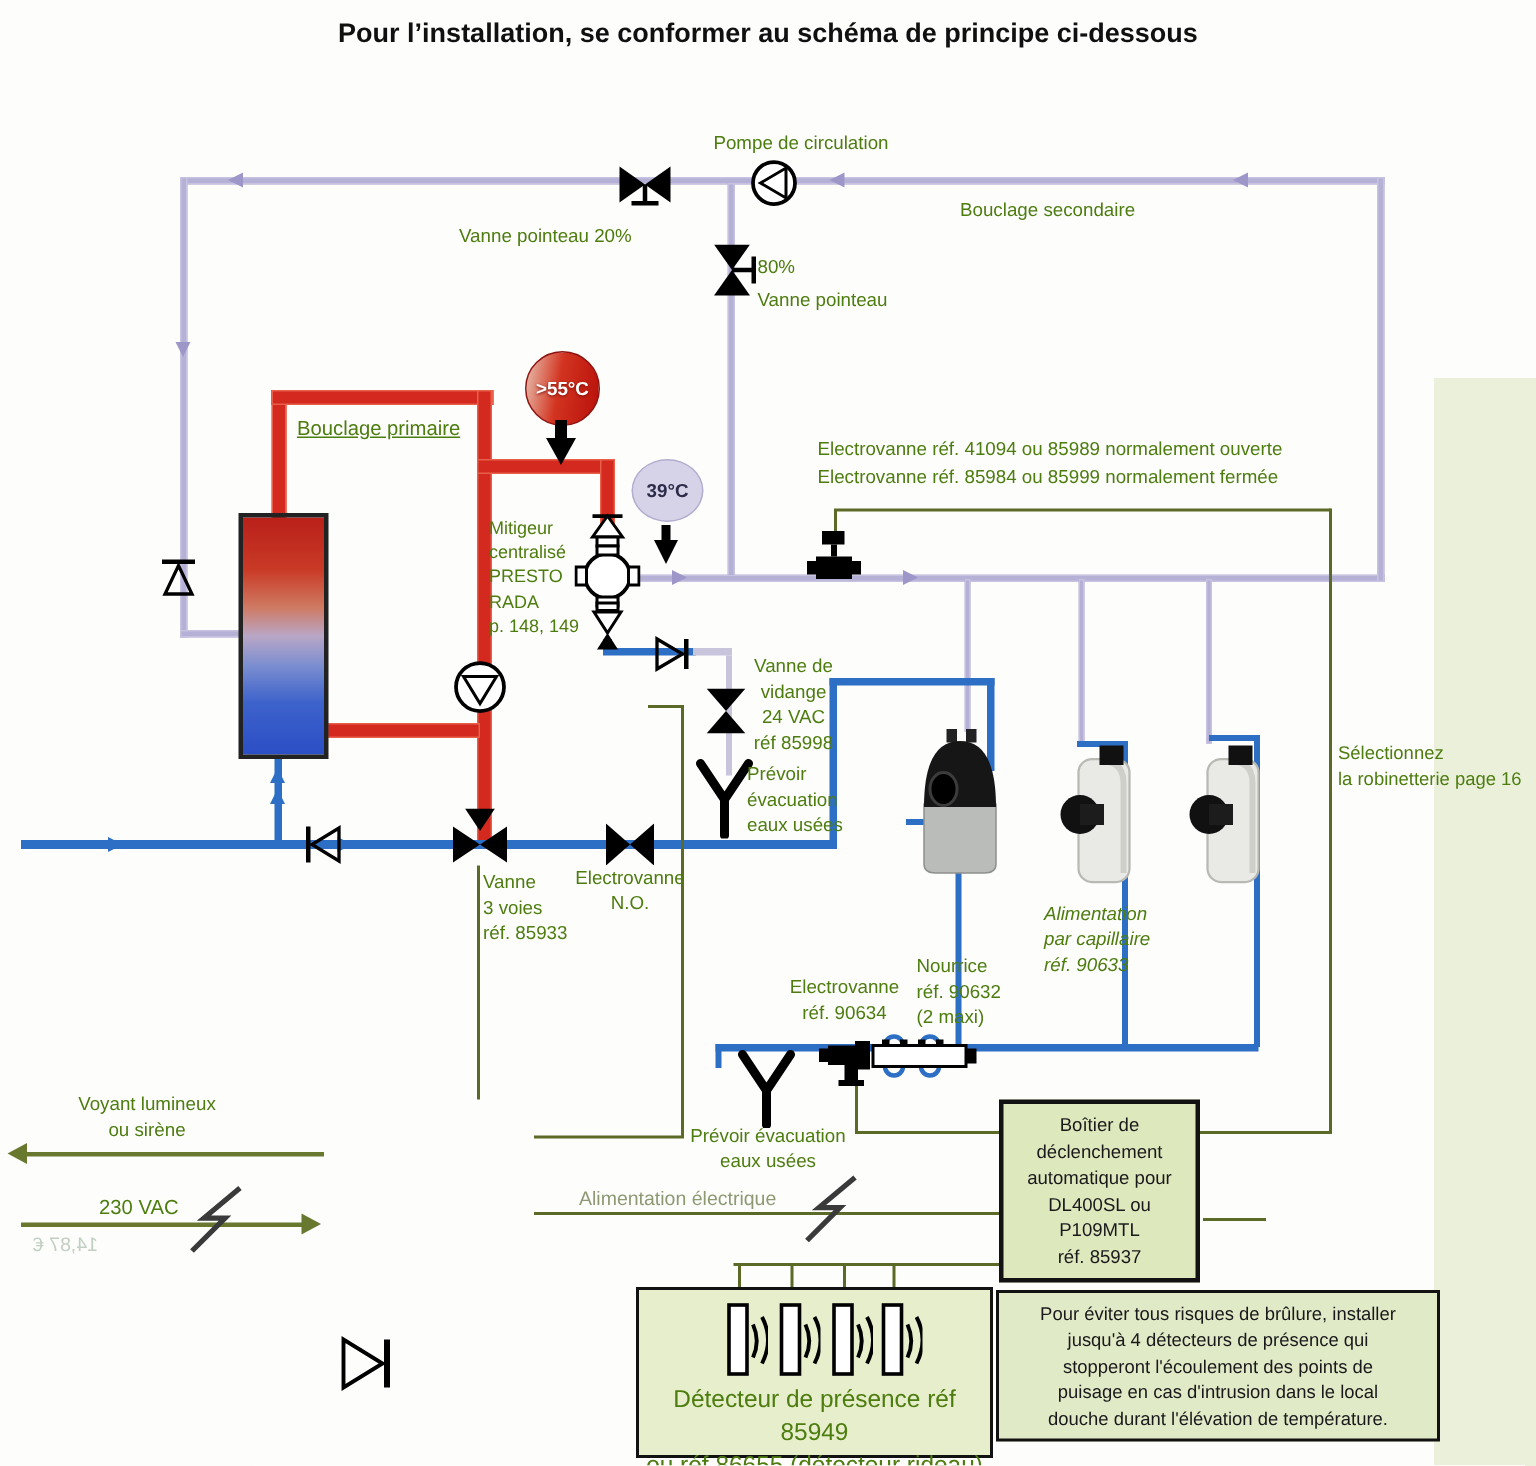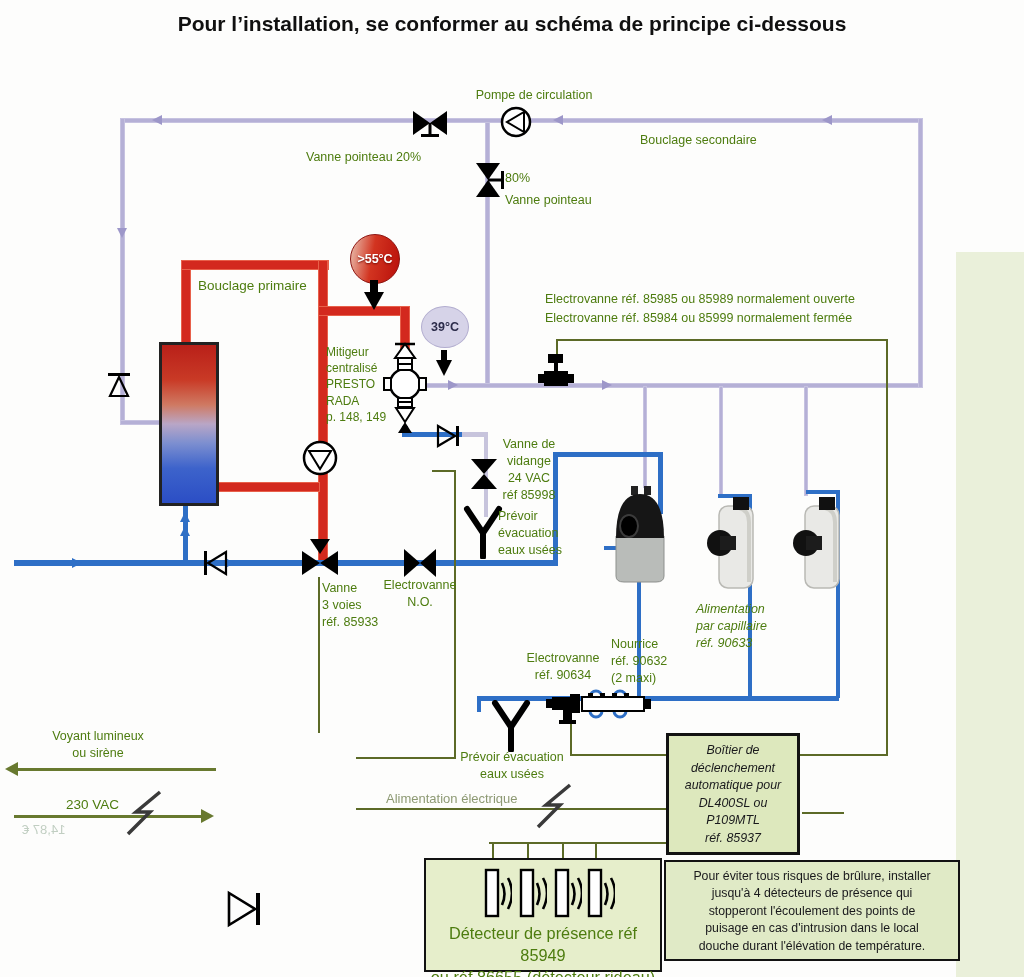--- a/index.html
+++ b/index.html
@@ -10,21 +10,21 @@
   .ml{white-space:pre-line;}
   .ctr{text-align:center;}
   .pp{position:absolute;background:#b5b0d6;box-shadow:inset 0 0 0 1px #c6c2e0;}
   .pr{position:absolute;background:#d3291e;box-shadow:inset 0 0 0 1px #e8604a;}
   .pb{position:absolute;background:#2e6fc6;}
   .pbl{position:absolute;background:#c7c4dc;}
   .pw{position:absolute;background:#5c6a27;}
   .ga{position:absolute;background:#68792f;}
   .arr{position:absolute;width:0;height:0;}
   .title{position:absolute;top:12px;left:0;width:1024px;text-align:center;
-         font-size:21px;font-weight:bold;color:#101010;}
+         font-size:18px;font-weight:bold;color:#101010;}
   .box{position:absolute;background:#dde8bd;border:3px solid #121212;box-sizing:border-box;
        font-size:12.4px;line-height:1.5;text-align:center;}
   .tempc{position:absolute;border-radius:50%;display:flex;align-items:center;justify-content:center;
          font-weight:bold;font-size:12.5px;}
   .ghost{position:absolute;transform:scaleX(-1);color:#86a189;opacity:.5;font-size:13px;}
   .grey{color:#4d7c0f;}
 </style>
 </head>
 <body>
 
@@ -252,22 +252,22 @@
   <svg class="abs" style="left:436px;top:350px;" width="16" height="26">
     <rect x="5" y="0" width="6" height="12" fill="#000"></rect>
       <path d="M0 10 L16 10 L8 26 Z" fill="#000"></path>
   </svg>
 
   <div class="lbl ctr" style="left:452px;top:87px;width:164px;">Pompe de circulation</div>
   <div class="lbl" style="left:306px;top:149px;">Vanne pointeau  20%</div>
   <div class="lbl" style="left:640px;top:132px;">Bouclage secondaire</div>
   <div class="lbl" style="left:505px;top:170px;">80%</div>
   <div class="lbl" style="left:505px;top:192px;">Vanne pointeau</div>
-  <div class="lbl" style="left:198px;top:277px;font-size:13.5px;">Bouclage primaire</div>
-  <div class="lbl" style="left:545px;top:291px;">Electrovanne réf. 85985 ou 85989 normalement ouverte</div>
+  <div class="lbl" style="left:198px;top:277px;font-size:13.5px;text-decoration:underline;">Bouclage primaire</div>
+  <div class="lbl" style="left:545px;top:291px;">Electrovanne réf. 41094 ou 85989 normalement ouverte</div>
   <div class="lbl" style="left:545px;top:310px;">Electrovanne réf. 85984 ou 85999 normalement fermée</div>
   <div class="lbl ml" style="left:326px;top:344px;width:74px;font-size:12px;">Mitigeur
 centralisé
 PRESTO
 RADA
 p. 148, 149</div>
   <div class="lbl ml ctr" style="left:490px;top:436px;width:78px;">Vanne de
 vidange
 24 VAC
 réf 85998</div>
@@ -280,29 +280,31 @@
   <div class="lbl ml ctr" style="left:382px;top:577px;width:76px;">Electrovanne
 N.O.</div>
   <div class="lbl ml ctr" style="left:522px;top:650px;width:82px;">Electrovanne
 réf. 90634</div>
   <div class="lbl ml" style="left:611px;top:636px;">Nourrice
 réf. 90632
 (2 maxi)</div>
   <div class="lbl ml" style="left:696px;top:601px;font-style:italic;">Alimentation
 par capillaire
 réf. 90633</div>
+  <div class="lbl ml" style="left:892px;top:494px;width:132px;font-size:12.3px;">Sélectionnez
+la robinetterie page 16</div>
   <div class="lbl ml ctr" style="left:452px;top:749px;width:120px;">Prévoir évacuation
 eaux usées</div>
   <div class="lbl ml ctr grey" style="left:28px;top:728px;width:140px;">Voyant lumineux
 ou sirène</div>
   <div class="lbl grey" style="left:66px;top:796px;font-size:13.5px;">230 VAC</div>
   <div class="lbl" style="left:386px;top:790px;color:#8d9973;font-size:13px;">Alimentation électrique</div>
   <div class="ghost" style="left:22px;top:822px;">14,87 €</div>
 
-  <div class="box" style="left:666px;top:733px;width:134px;height:122px;padding-top:6px;line-height:1.42;font-style:italic;">
+  <div class="box" style="left:666px;top:733px;width:134px;height:122px;padding-top:6px;line-height:1.42;">
     <span class="ml">Boîtier de
 déclenchement
 automatique pour
 DL400SL ou
 P109MTL
 réf. 85937</span>
   </div>
   <svg class="abs" style="left:224px;top:888px;" width="40" height="42">
     <path d="M5 5 L5 37 L31 21 Z" fill="none" stroke="#000" stroke-width="2.6"></path>
     <rect x="32" y="5" width="4" height="32" fill="#000"></rect>

